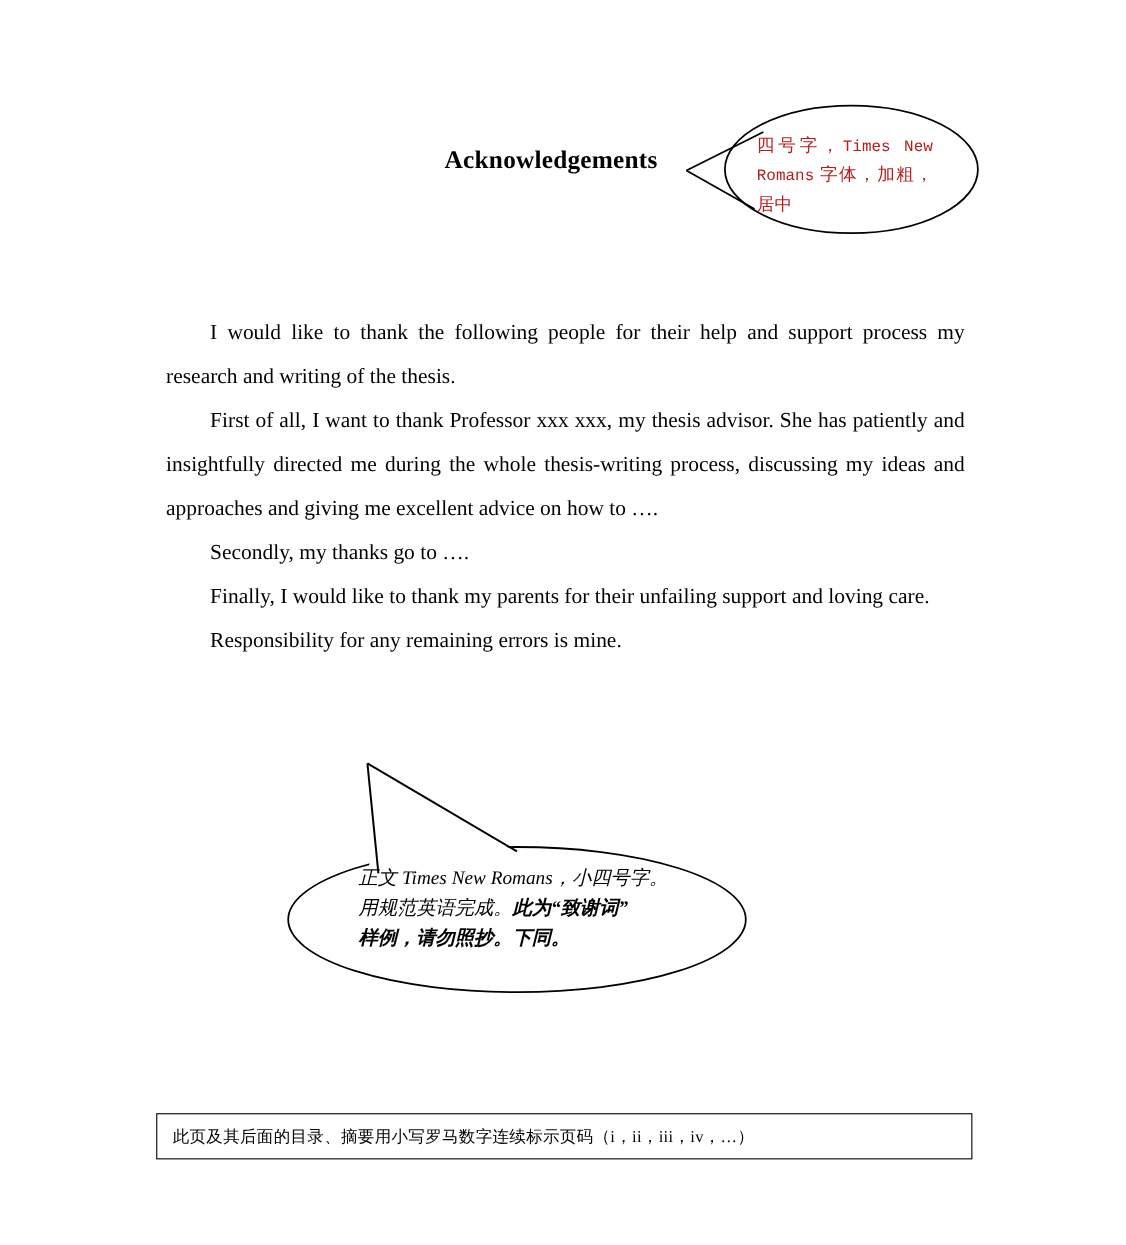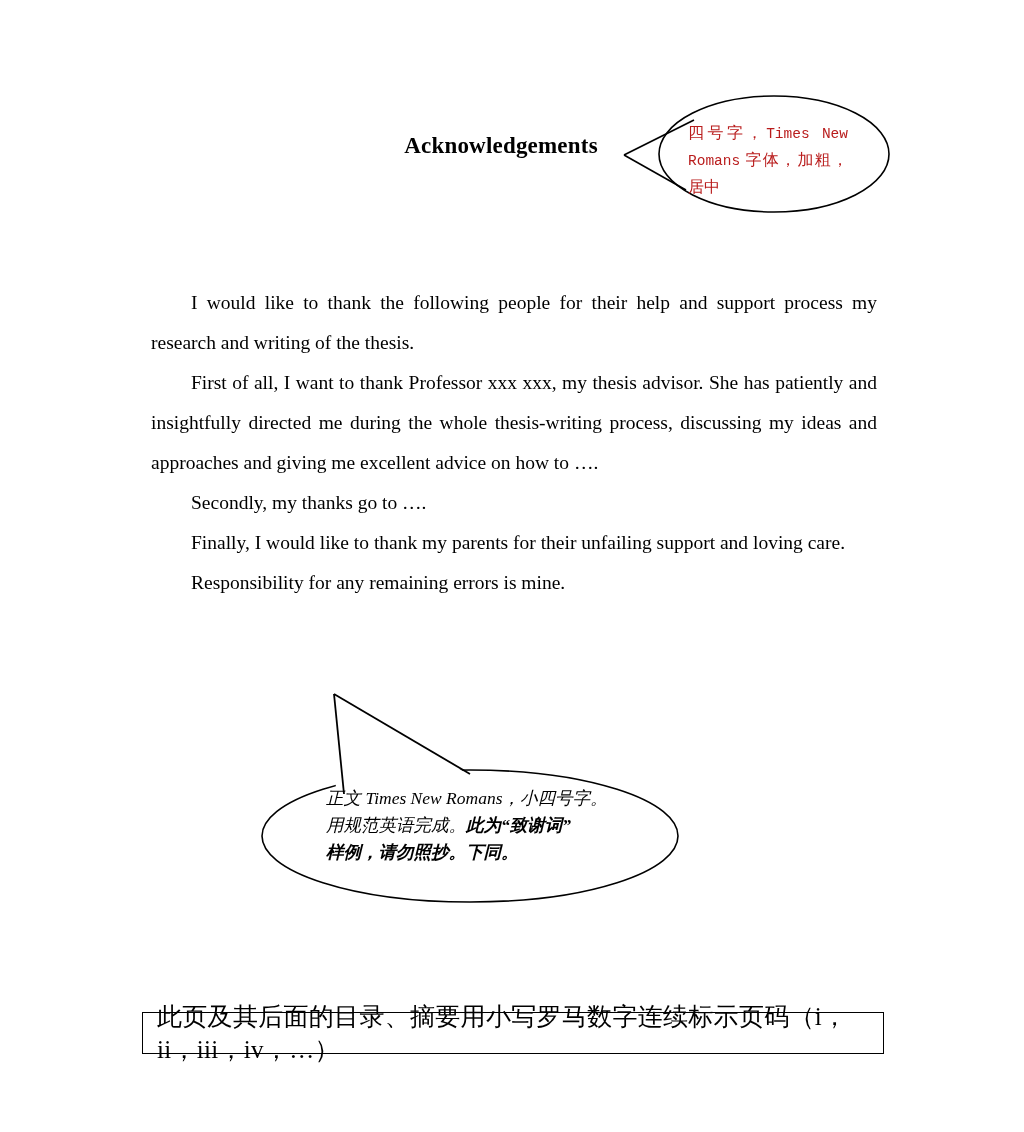--- a/index.html
+++ b/index.html
@@ -116,21 +116,21 @@
     position: absolute;
     left: 142px;
     top: 1012px;
     width: 742px;
     height: 42px;
     border: 1.5px solid #000;
     box-sizing: border-box;
     display: flex;
     align-items: center;
     padding-left: 14px;
-    font-size: 25px;
+    font-size: 15px;
     font-family: "Liberation Serif", serif;
     letter-spacing: 0.3px;
   }
 </style>
 </head>
 <body>
 
 <div class="page">
 
   <div class="doc-title">

